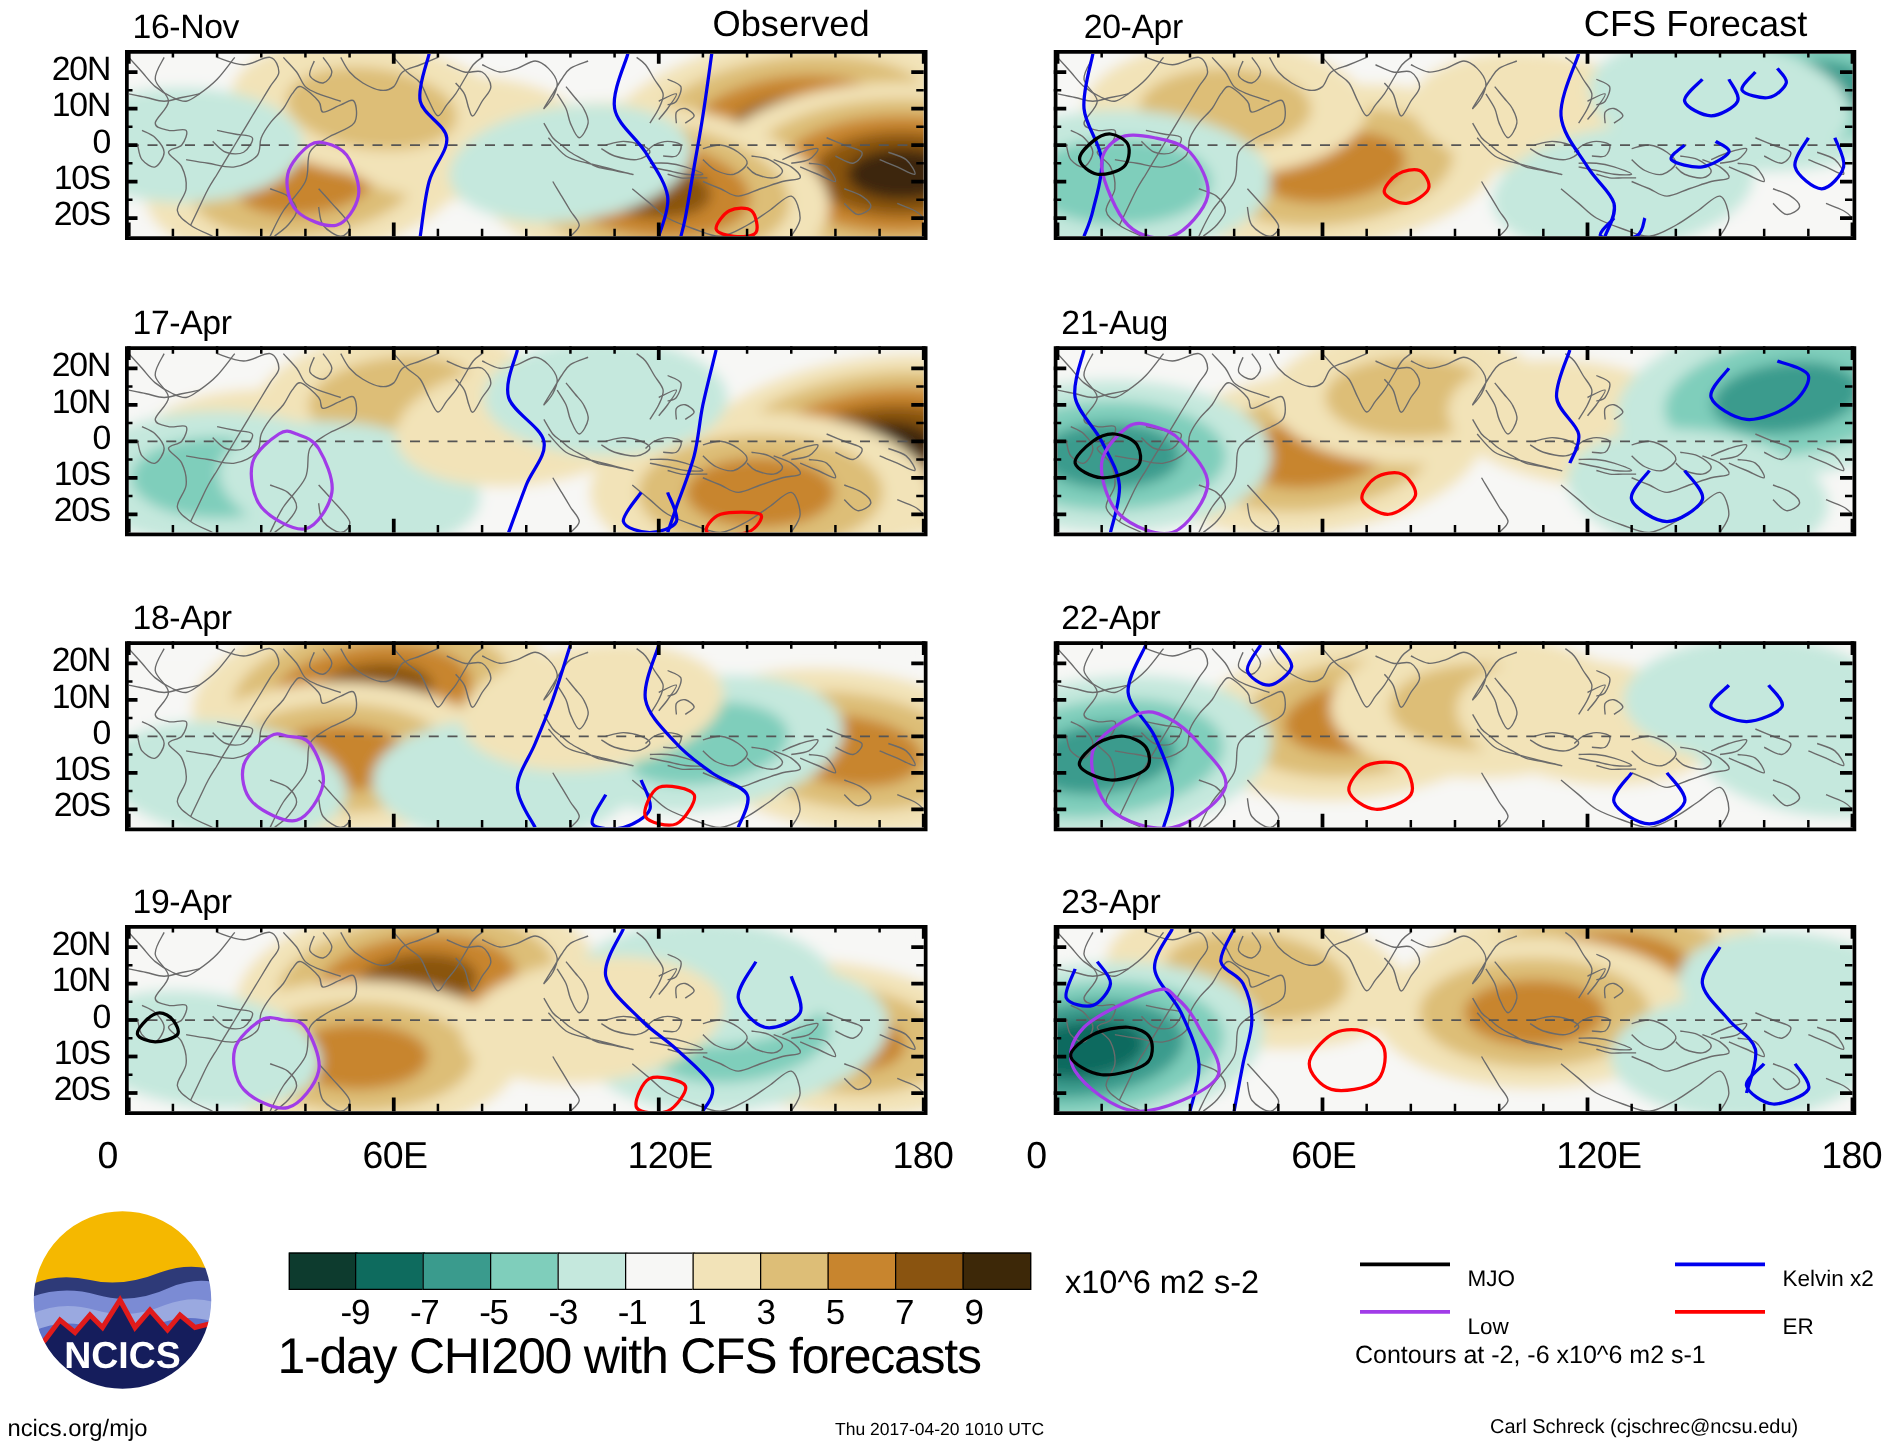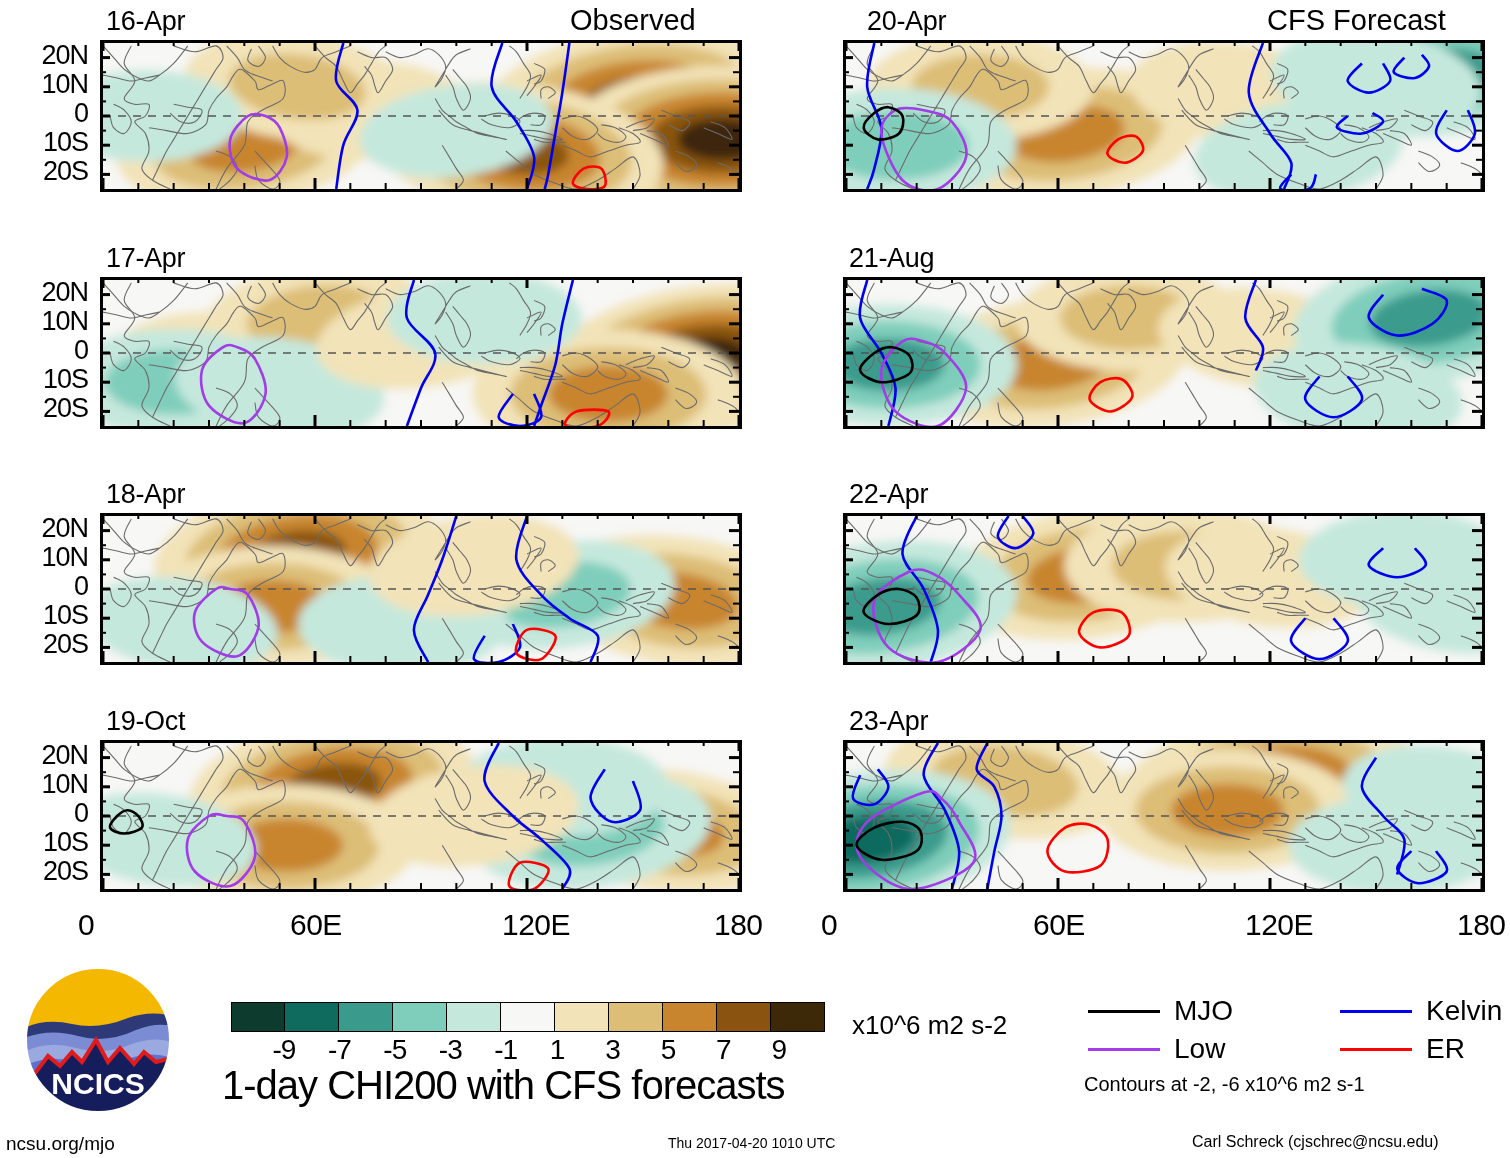--- a/index.html
+++ b/index.html
@@ -8,21 +8,21 @@
   .panel{position:absolute;box-sizing:border-box;border:3px solid #000;overflow:hidden;background:#f7f7f5;}
   .panel svg{position:absolute;left:0;top:0;}
   .ptitle{position:absolute;font-size:27px;line-height:27px;letter-spacing:-0.3px;white-space:nowrap;}
   .colhdr{position:absolute;font-size:29px;line-height:29px;white-space:nowrap;}
   .ylab{position:absolute;font-size:27px;line-height:27px;text-align:right;white-space:nowrap;letter-spacing:-1px;}
   .xlab{position:absolute;font-size:30px;line-height:30px;white-space:nowrap;letter-spacing:-0.5px;}
   .cbseg{height:30px;border:1.5px solid #000;box-sizing:border-box;margin-left:-1.5px;}
   .cblab{position:absolute;font-size:28px;line-height:28px;letter-spacing:-1px;}
   .units{position:absolute;font-size:26px;line-height:26px;white-space:nowrap;}
   .maintitle{position:absolute;font-size:40px;line-height:46px;white-space:nowrap;letter-spacing:-1px;}
-  .lgl{position:absolute;font-size:28px;line-height:26px;white-space:nowrap;}
+  .lgl{position:absolute;font-size:18px;line-height:26px;white-space:nowrap;margin-top:12px;}
   .lgline{position:absolute;height:3px;}
   .contnote{position:absolute;font-size:20px;line-height:24px;white-space:nowrap;}
   .foot{position:absolute;font-size:14px;line-height:14px;white-space:nowrap;}
   .footr{position:absolute;font-size:16px;line-height:20px;white-space:nowrap;}
   .logolab{position:absolute;font-size:19px;line-height:19px;white-space:nowrap;}
 </style>
 </head>
 <body>
 
 <div id="panels">
@@ -667,21 +667,21 @@
       <path d="M0,148 L0,72 Q26,62 54,70 Q82,78 112,64 Q132,56 148,60 L148,148 Z" fill="#7b8bd4"></path>
       <path d="M0,148 L0,86 Q24,74 52,82 Q80,90 108,78 Q130,70 148,76 L148,148 Z" fill="#9aa9e0"></path>
       <path d="M0,148 L0,100 Q26,88 50,96 Q74,104 100,94 Q126,84 148,92 L148,148 Z" fill="#5f72c8"></path>
       <path d="M0,118 L0,148 L148,148 L148,92 L132,96 L120,86 L110,98 L96,82 L84,96 L72,74 L58,96 L48,86 L36,100 L24,90 L12,106 Z" fill="#151d5c"></path>
       <path d="M0,118 L12,106 L24,90 L36,100 L48,86 L58,96 L72,74 L84,96 L96,82 L110,98 L120,86 L132,96 L148,92" fill="none" stroke="#e01b1b" stroke-width="4"></path>
     </g>
     <circle cx="74" cy="74" r="72" fill="none" stroke="#ffffff" stroke-width="2"></circle>
     <text x="74" y="128" text-anchor="middle" fill="#ffffff" font-family="Liberation Sans, sans-serif" font-size="30" font-weight="bold">NCICS</text>
   </svg>
 </div>
-<div class="logolab" style="left:6px;top:1134px;">ncsu.org/mjo</div>
+<div class="logolab" style="left:6px;top:1134px;">ncics.org/mjo</div>
 
 <div class="foot" style="left:668px;top:1136px;">Thu 2017-04-20 1010 UTC</div>
 <div class="footr" style="left:1192px;top:1132px;">Carl Schreck (cjschrec@ncsu.edu)</div>
 
 <svg width="666" height="176" style="position: absolute; left: 88px; top: 28px; pointer-events: none;">
     <line x1="15" x2="15" y1="12" y2="23" stroke="#000" stroke-width="3"></line>
     <line x1="15" x2="15" y1="150" y2="161" stroke="#000" stroke-width="3"></line>
     <line x1="50.33333333333333" x2="50.33333333333333" y1="12" y2="18" stroke="#000" stroke-width="2"></line>
     <line x1="50.33333333333333" x2="50.33333333333333" y1="155" y2="161" stroke="#000" stroke-width="2"></line>
     <line x1="85.66666666666666" x2="85.66666666666666" y1="12" y2="18" stroke="#000" stroke-width="2"></line>
@@ -730,21 +730,21 @@
     <line y1="88" y2="88" x1="641" x2="651" stroke="#000" stroke-width="3"></line>
     <line y1="73.4" y2="73.4" x1="12" x2="18" stroke="#000" stroke-width="2"></line>
     <line y1="73.4" y2="73.4" x1="645" x2="651" stroke="#000" stroke-width="2"></line>
     <line y1="58.8" y2="58.8" x1="12" x2="22" stroke="#000" stroke-width="3"></line>
     <line y1="58.8" y2="58.8" x1="641" x2="651" stroke="#000" stroke-width="3"></line>
     <line y1="44.2" y2="44.2" x1="12" x2="18" stroke="#000" stroke-width="2"></line>
     <line y1="44.2" y2="44.2" x1="645" x2="651" stroke="#000" stroke-width="2"></line>
     <line y1="29.6" y2="29.6" x1="12" x2="22" stroke="#000" stroke-width="3"></line>
     <line y1="29.6" y2="29.6" x1="641" x2="651" stroke="#000" stroke-width="3"></line>
   </svg>
-<div class="ptitle" style="left: 106px; top: 8px;">16-Apr</div>
+<div class="ptitle" style="left: 106px; top: 8px;">16-Nov</div>
 <div class="ylab" style="left: 0px; width: 88px; top: 41.6px;">20N</div>
 <div class="ylab" style="left: 0px; width: 88px; top: 70.8px;">10N</div>
 <div class="ylab" style="left: 0px; width: 88px; top: 100px;">0</div>
 <div class="ylab" style="left: 0px; width: 88px; top: 129.2px;">10S</div>
 <div class="ylab" style="left: 0px; width: 88px; top: 158.4px;">20S</div>
 <svg width="666" height="176" style="position: absolute; left: 88px; top: 265px; pointer-events: none;">
     <line x1="15" x2="15" y1="12" y2="23" stroke="#000" stroke-width="3"></line>
     <line x1="15" x2="15" y1="150" y2="161" stroke="#000" stroke-width="3"></line>
     <line x1="50.33333333333333" x2="50.33333333333333" y1="12" y2="18" stroke="#000" stroke-width="2"></line>
     <line x1="50.33333333333333" x2="50.33333333333333" y1="155" y2="161" stroke="#000" stroke-width="2"></line>
@@ -922,21 +922,21 @@
     <line y1="88" y2="88" x1="641" x2="651" stroke="#000" stroke-width="3"></line>
     <line y1="73.4" y2="73.4" x1="12" x2="18" stroke="#000" stroke-width="2"></line>
     <line y1="73.4" y2="73.4" x1="645" x2="651" stroke="#000" stroke-width="2"></line>
     <line y1="58.8" y2="58.8" x1="12" x2="22" stroke="#000" stroke-width="3"></line>
     <line y1="58.8" y2="58.8" x1="641" x2="651" stroke="#000" stroke-width="3"></line>
     <line y1="44.2" y2="44.2" x1="12" x2="18" stroke="#000" stroke-width="2"></line>
     <line y1="44.2" y2="44.2" x1="645" x2="651" stroke="#000" stroke-width="2"></line>
     <line y1="29.6" y2="29.6" x1="12" x2="22" stroke="#000" stroke-width="3"></line>
     <line y1="29.6" y2="29.6" x1="641" x2="651" stroke="#000" stroke-width="3"></line>
   </svg>
-<div class="ptitle" style="left: 106px; top: 708px;">19-Oct</div>
+<div class="ptitle" style="left: 106px; top: 708px;">19-Apr</div>
 <div class="ylab" style="left: 0px; width: 88px; top: 741.6px;">20N</div>
 <div class="ylab" style="left: 0px; width: 88px; top: 770.8px;">10N</div>
 <div class="ylab" style="left: 0px; width: 88px; top: 800px;">0</div>
 <div class="ylab" style="left: 0px; width: 88px; top: 829.2px;">10S</div>
 <div class="ylab" style="left: 0px; width: 88px; top: 858.4px;">20S</div>
 <svg width="666" height="176" style="position: absolute; left: 831px; top: 28px; pointer-events: none;">
     <line x1="15" x2="15" y1="12" y2="23" stroke="#000" stroke-width="3"></line>
     <line x1="15" x2="15" y1="150" y2="161" stroke="#000" stroke-width="3"></line>
     <line x1="50.33333333333333" x2="50.33333333333333" y1="12" y2="18" stroke="#000" stroke-width="2"></line>
     <line x1="50.33333333333333" x2="50.33333333333333" y1="155" y2="161" stroke="#000" stroke-width="2"></line>

